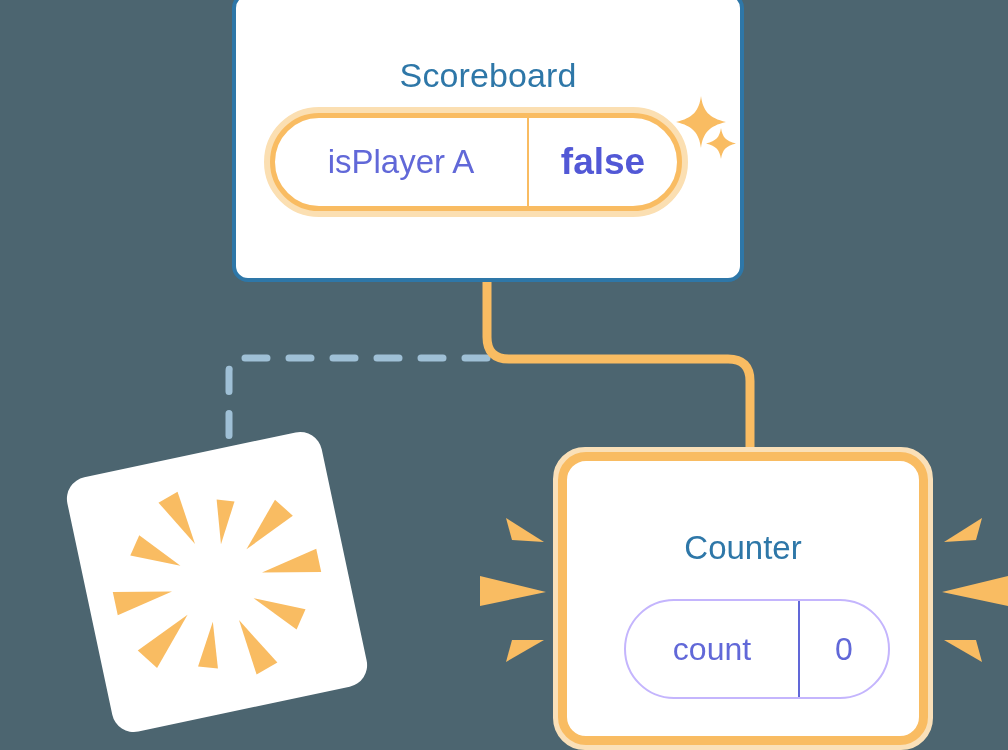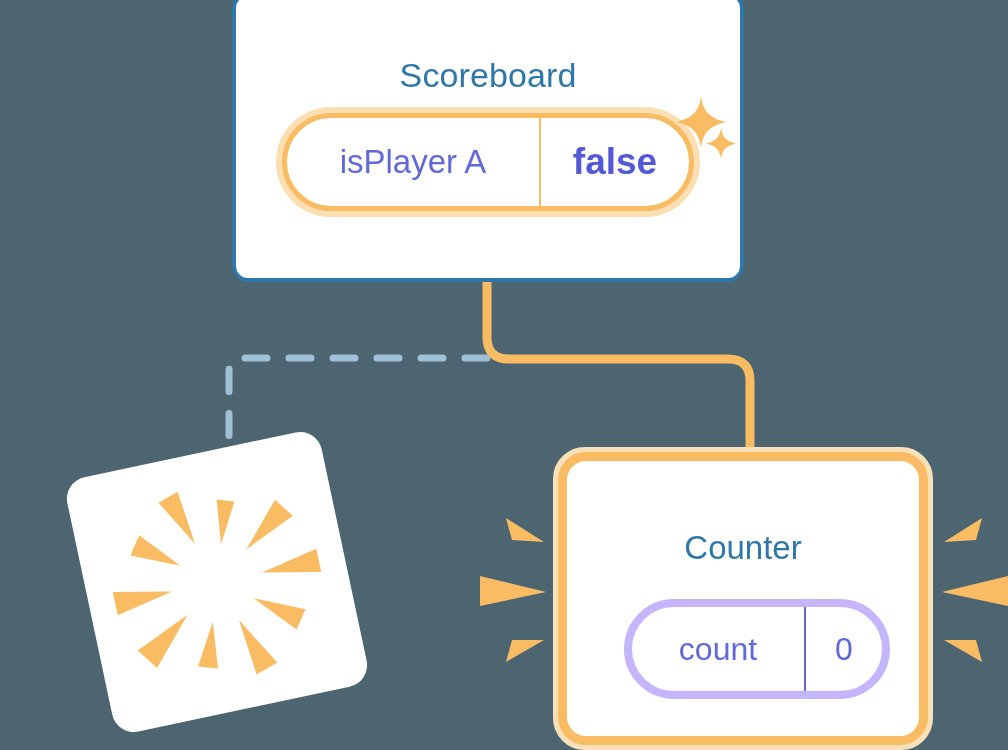--- a/index.html
+++ b/index.html
@@ -46,21 +46,21 @@
     color: #2e77a8;
     font-size: 34px;
     line-height: 1;
     margin-top: 62px;
     letter-spacing: 0.1px;
   }
 
   
   #scoreboard-pill-wrap {
     position: absolute;
-    left: 40px;
+    left: 28px;
     top: 111px;
     width: 424px;
     height: 110px;
   }
   #scoreboard-pill-halo {
     position: absolute;
     left: 0;
     top: 0;
     width: 424px;
     height: 110px;
@@ -144,21 +144,21 @@
     line-height: 1;
     margin-top: 70px;
   }
   #counter-pill {
     position: absolute;
     left: 57px;
     top: 138px;
     width: 266px;
     height: 100px;
     box-sizing: border-box;
-    border: 8px solid #c4b5fd;
+    border: 2px solid #c4b5fd;
     border-radius: 50px;
     background: #ffffff;
     display: flex;
     align-items: stretch;
   }
   #counter-pill .cell-key {
     flex: 0 0 172px;
     display: flex;
     align-items: center;
     justify-content: center;

